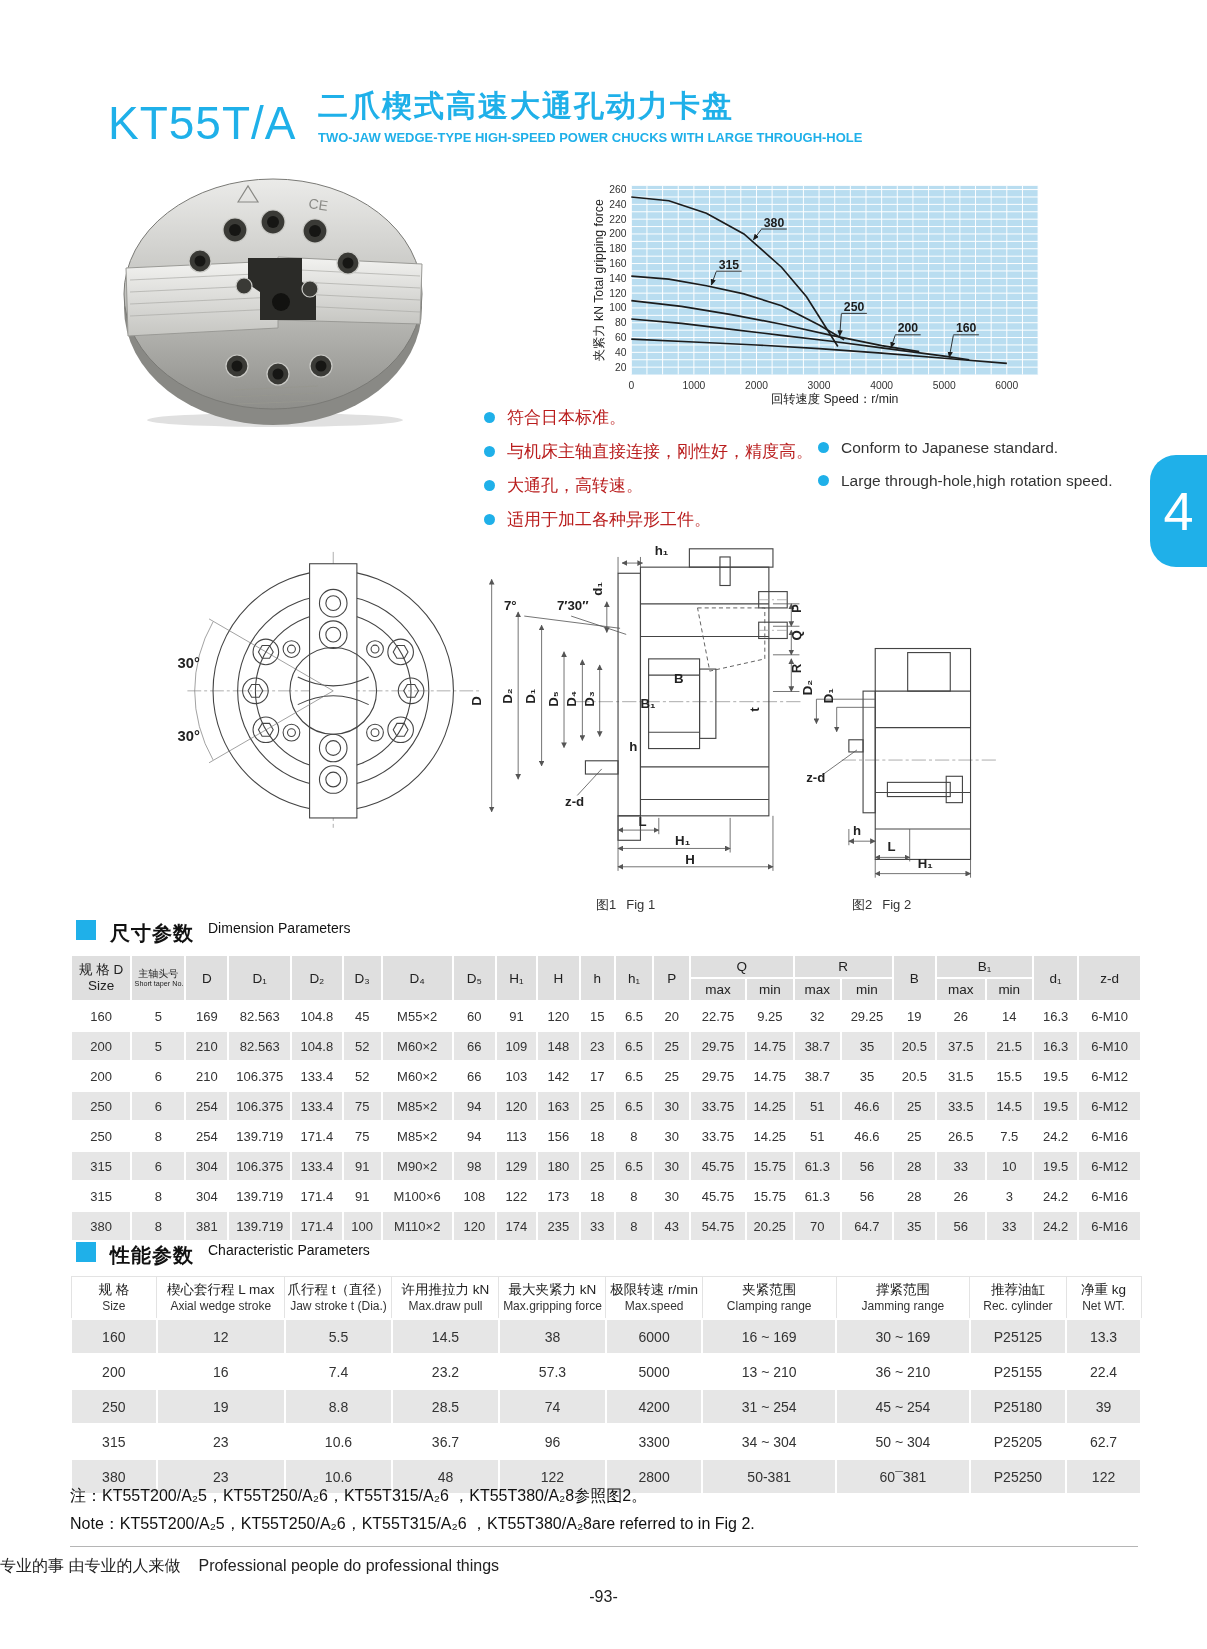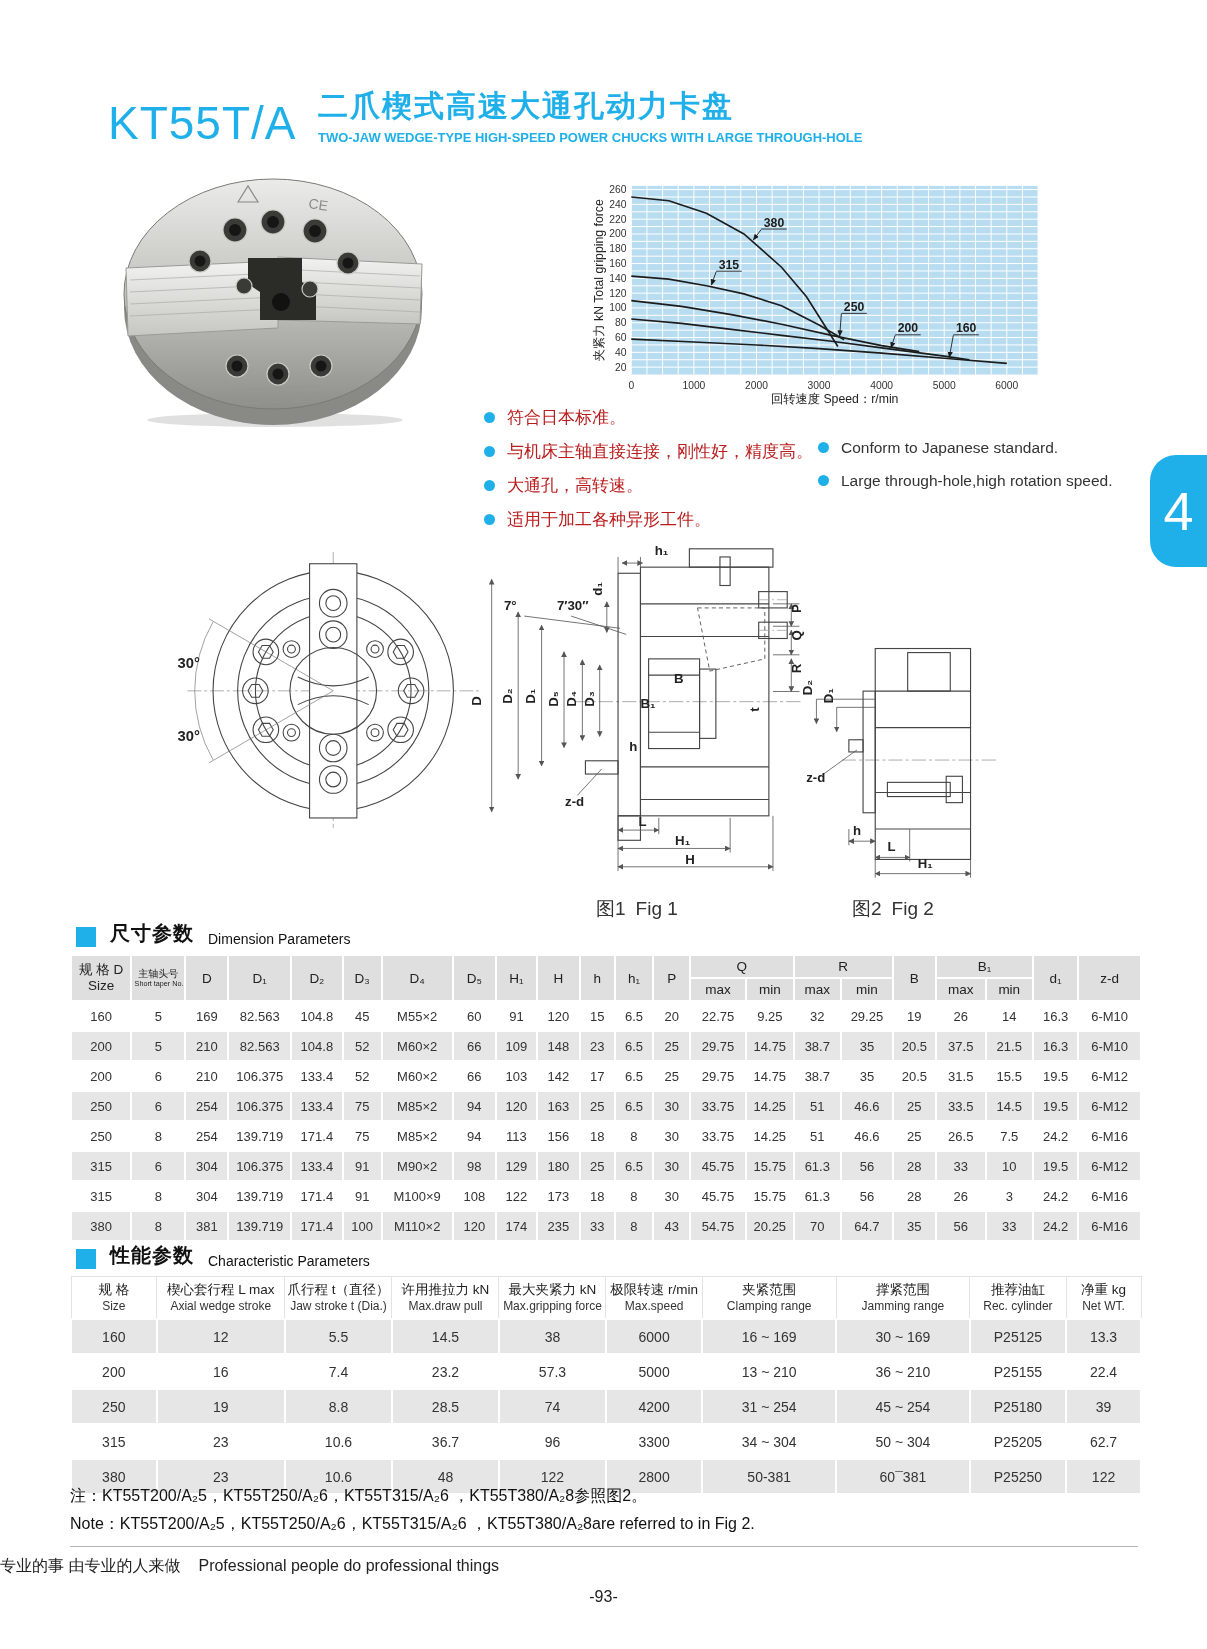--- a/index.html
+++ b/index.html
@@ -37,30 +37,30 @@
   svg .cl{stroke:#999;stroke-width:.8;stroke-dasharray:14 3 3 3;fill:none;}
   svg .cl2{stroke:#999;stroke-width:.7;stroke-dasharray:10 3 2 3;}
   svg .dims{stroke:#555;stroke-width:.8;fill:none;}
   svg .dash{stroke:#555;stroke-width:.9;stroke-dasharray:4 3;fill:none;}
   svg .thin{stroke:#777;stroke-width:.7;fill:none;}
   svg text.dim{font-size:13px;font-weight:600;fill:#222;stroke:none;}
   svg text.big{font-size:15px;font-weight:700;}
   .fv{left:148px;top:528px;width:335px;height:305px;}
   .f1{left:422px;top:506px;width:388px;height:372px;}
   .f2{left:786px;top:630px;width:218px;height:252px;}
-  .figcap{font-size:19px;color:#333;}
+  .figcap{font-size:13px;color:#333;}
   .figcap span{margin-right:10px;}
   .cap1{left:596px;top:896px;}
   .cap2{left:852px;top:896px;}
 
   
   .photo{left:110px;top:168px;width:330px;height:262px;}
 
   
-  .sec{display:flex;align-items:flex-end;}
+  .sec{display:flex;align-items:flex-start;}
   .sec .sq{width:20px;height:20px;margin-right:14px;}
   .sec .zh{font-size:20px;font-weight:700;color:#111;margin-right:14px;letter-spacing:1px;}
   .sec .en{font-size:14px;color:#111;}
   .sec1{left:76px;top:920px;}
   .sec2{left:76px;top:1242px;}
 
   
   table{border-collapse:collapse;table-layout:fixed;width:1072px;}
   .t-dim{left:70px;top:954px;font-size:13px;}
   .t-dim th,.t-dim td{border:2px solid #fff;text-align:center;padding:0;white-space:nowrap;overflow:hidden;}
@@ -688,21 +688,21 @@
         <td>19.5</td>
         <td>6-M12</td>
       </tr>
       <tr>
         <td>315</td>
         <td>8</td>
         <td>304</td>
         <td>139.719</td>
         <td>171.4</td>
         <td>91</td>
-        <td>M100×9</td>
+        <td>M100×6</td>
         <td>108</td>
         <td>122</td>
         <td>173</td>
         <td>18</td>
         <td>8</td>
         <td>30</td>
         <td>45.75</td>
         <td>15.75</td>
         <td>61.3</td>
         <td>56</td>

